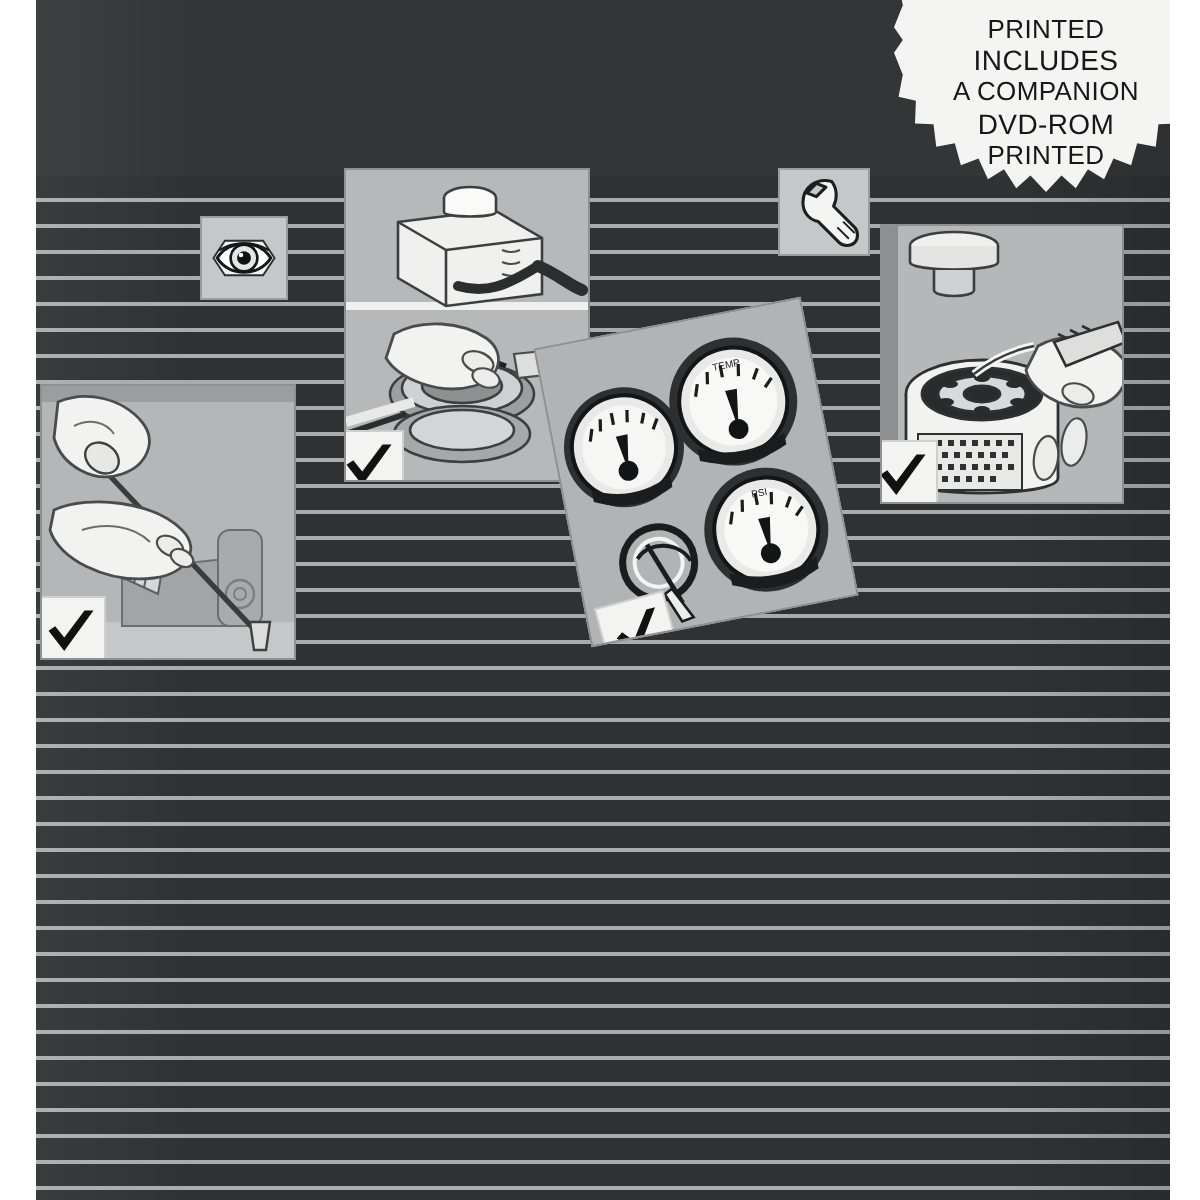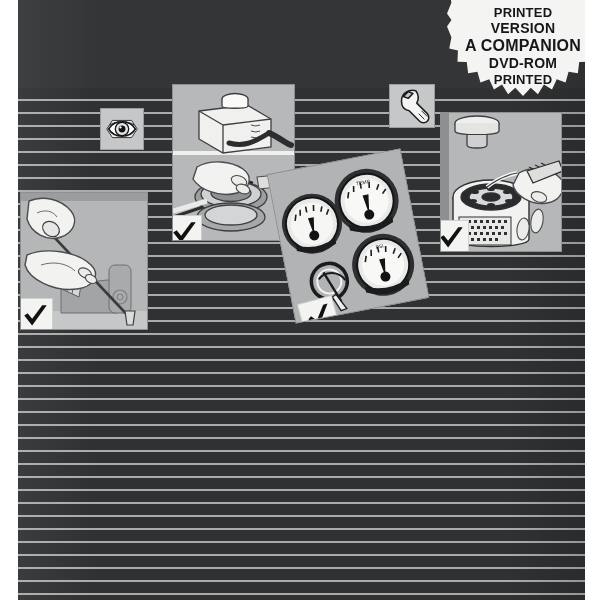--- a/index.html
+++ b/index.html
@@ -65,25 +65,25 @@
       6.9% 22.5%,13% 22.3%,13.9% 14.9%,20% 16%,22% 8.8%,27.8% 11%,
       30.9% 4.2%,36.2% 7.5%,40.2% 1.2%,44.9% 5.4%
     );
   }
   #burst-text{
     position:absolute;left:0;top:0;width:100%;height:100%;
     display:flex;flex-direction:column;align-items:center;justify-content:center;
     padding-top:52px;box-sizing:border-box;
     color:#16171a;text-align:center;line-height:1.16;
   }
-  #burst-text .l{font-weight:bold;letter-spacing:.2px;}
+  #burst-text .l{font-weight:normal;letter-spacing:.2px;}
   .bl1{font-size:13px;}
   .bl2{font-size:13px;}
   .bl3{font-size:14px;}
-  .bl4{font-size:16px;}
+  .bl4{font-size:13px;}
   .bl5{font-size:14px;}
   .bl6{font-size:13px;}
 
   
   #marginL{position:absolute;left:0;top:0;width:18px;height:600px;background:#ffffff;}
   #marginR{position:absolute;left:585px;top:0;width:15px;height:600px;background:#ffffff;}
   #edgeL{position:absolute;left:13px;top:0;width:5px;height:600px;background:#e9e9e7;}
 </style>
 </head>
 <body>
@@ -371,21 +371,21 @@
       <path d="M27 6 C19 4 12 9 12 17 C12 22 15 26 20 27 L31 38 C33 40 37 40 39 38 C41 36 41 32 39 30 L28 19 C30 15 30 10 27 6 Z
                M24 9 L19 14 L14 12 L19 7 Z" fill="#f4f4f2" stroke="#1d1e20" stroke-width="1.6" stroke-linejoin="round"></path>
       <path d="M30 30 L36 36" stroke="#1d1e20" stroke-width="1"></path>
       <path d="M33 27 L39 33" stroke="#1d1e20" stroke-width="1"></path>
     </svg>
   </div>
 
   <div id="burst">
     <div id="burst-text">
       <div class="l bl1">PRINTED</div>
-      <div class="l bl3">VERSION</div>
+      <div class="l bl3">INCLUDES</div>
       <div class="l bl4">A COMPANION</div>
       <div class="l bl5">DVD-ROM</div>
       <div class="l bl6">PRINTED</div>
     </div>
   </div>
 
   <div id="edgeL"></div>
   <div id="marginL"></div>
   <div id="marginR"></div>
 

